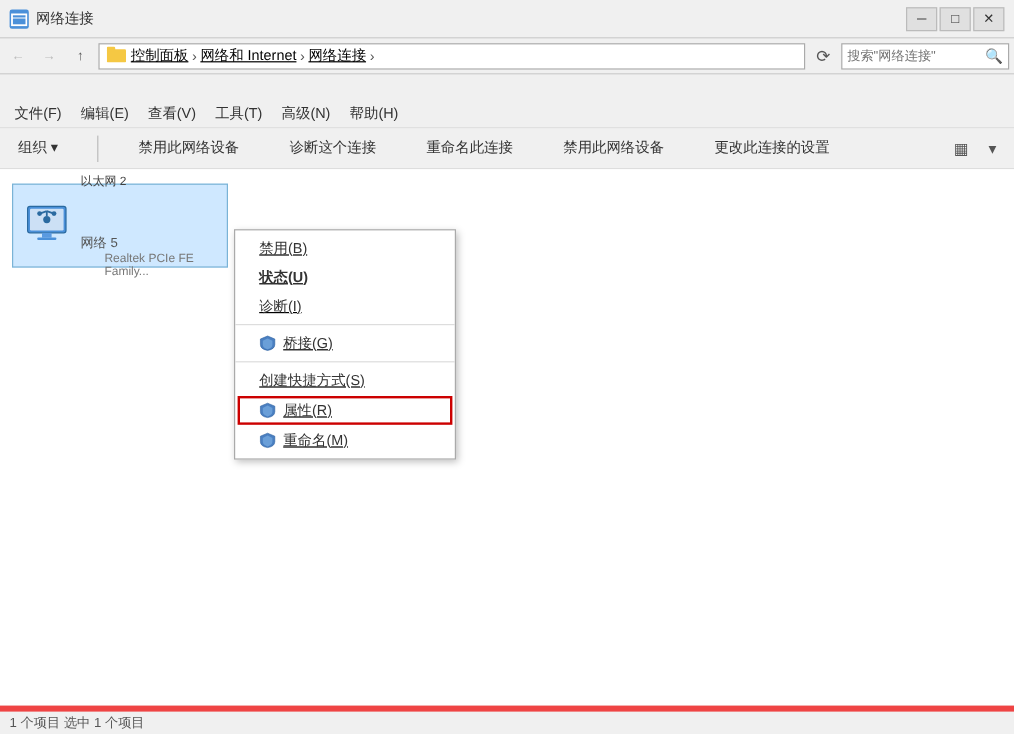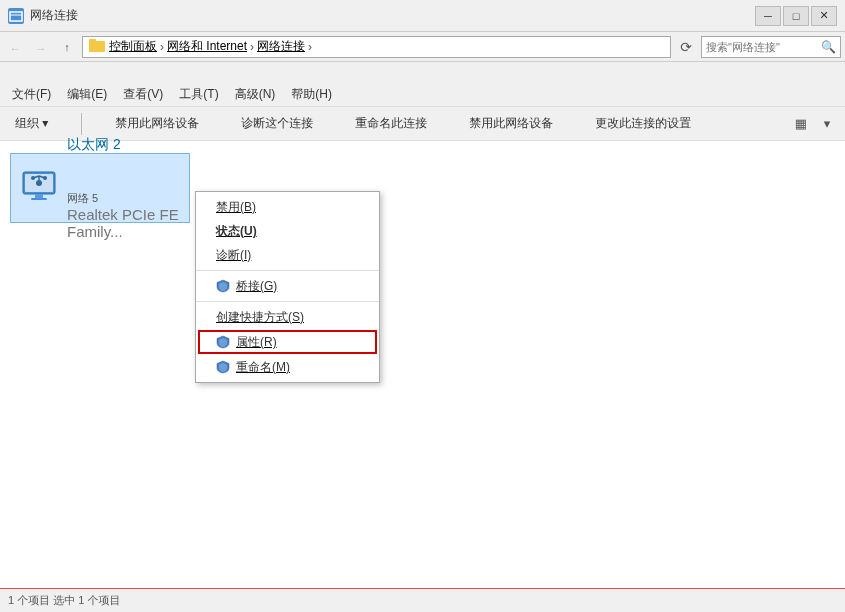--- a/index.html
+++ b/index.html
@@ -227,32 +227,33 @@
     .network-icon {
       width: 40px;
       height: 40px;
       flex-shrink: 0;
     }
     .network-info {
       display: flex;
       flex-direction: column;
     }
     .network-name {
-      font-size: 14px;
-      color: #0369a1;
+      font-size: 10px;
+      color: #404040;
       font-weight: normal;
     }
     .network-status {
       font-size: 11px;
       color: #555;
       margin-top: 37px;
     }
     .network-adapter {
-      font-size: 15px;
+      font-size: 10px;
       color: #777;
+      margin-left: 20px;
     }
 
     
     .context-menu {
       position: absolute;
       top: 50px;
       left: 195px;
       width: 185px;
       background: white;
       border: 1px solid #aaa;
@@ -285,21 +286,21 @@
     }
 
     
     .status-bar {
       position: absolute;
       bottom: 0;
       left: 0;
       right: 0;
       height: 24px;
       background: #f0f0f0;
-      border-top: 1px solid #ef4444;
+      border-top: 5px solid #ef4444;
       display: flex;
       align-items: center;
       padding: 0 8px;
       font-size: 11px;
       color: #555;
     }
 
     
     .shield-icon-svg {
       width: 14px;

